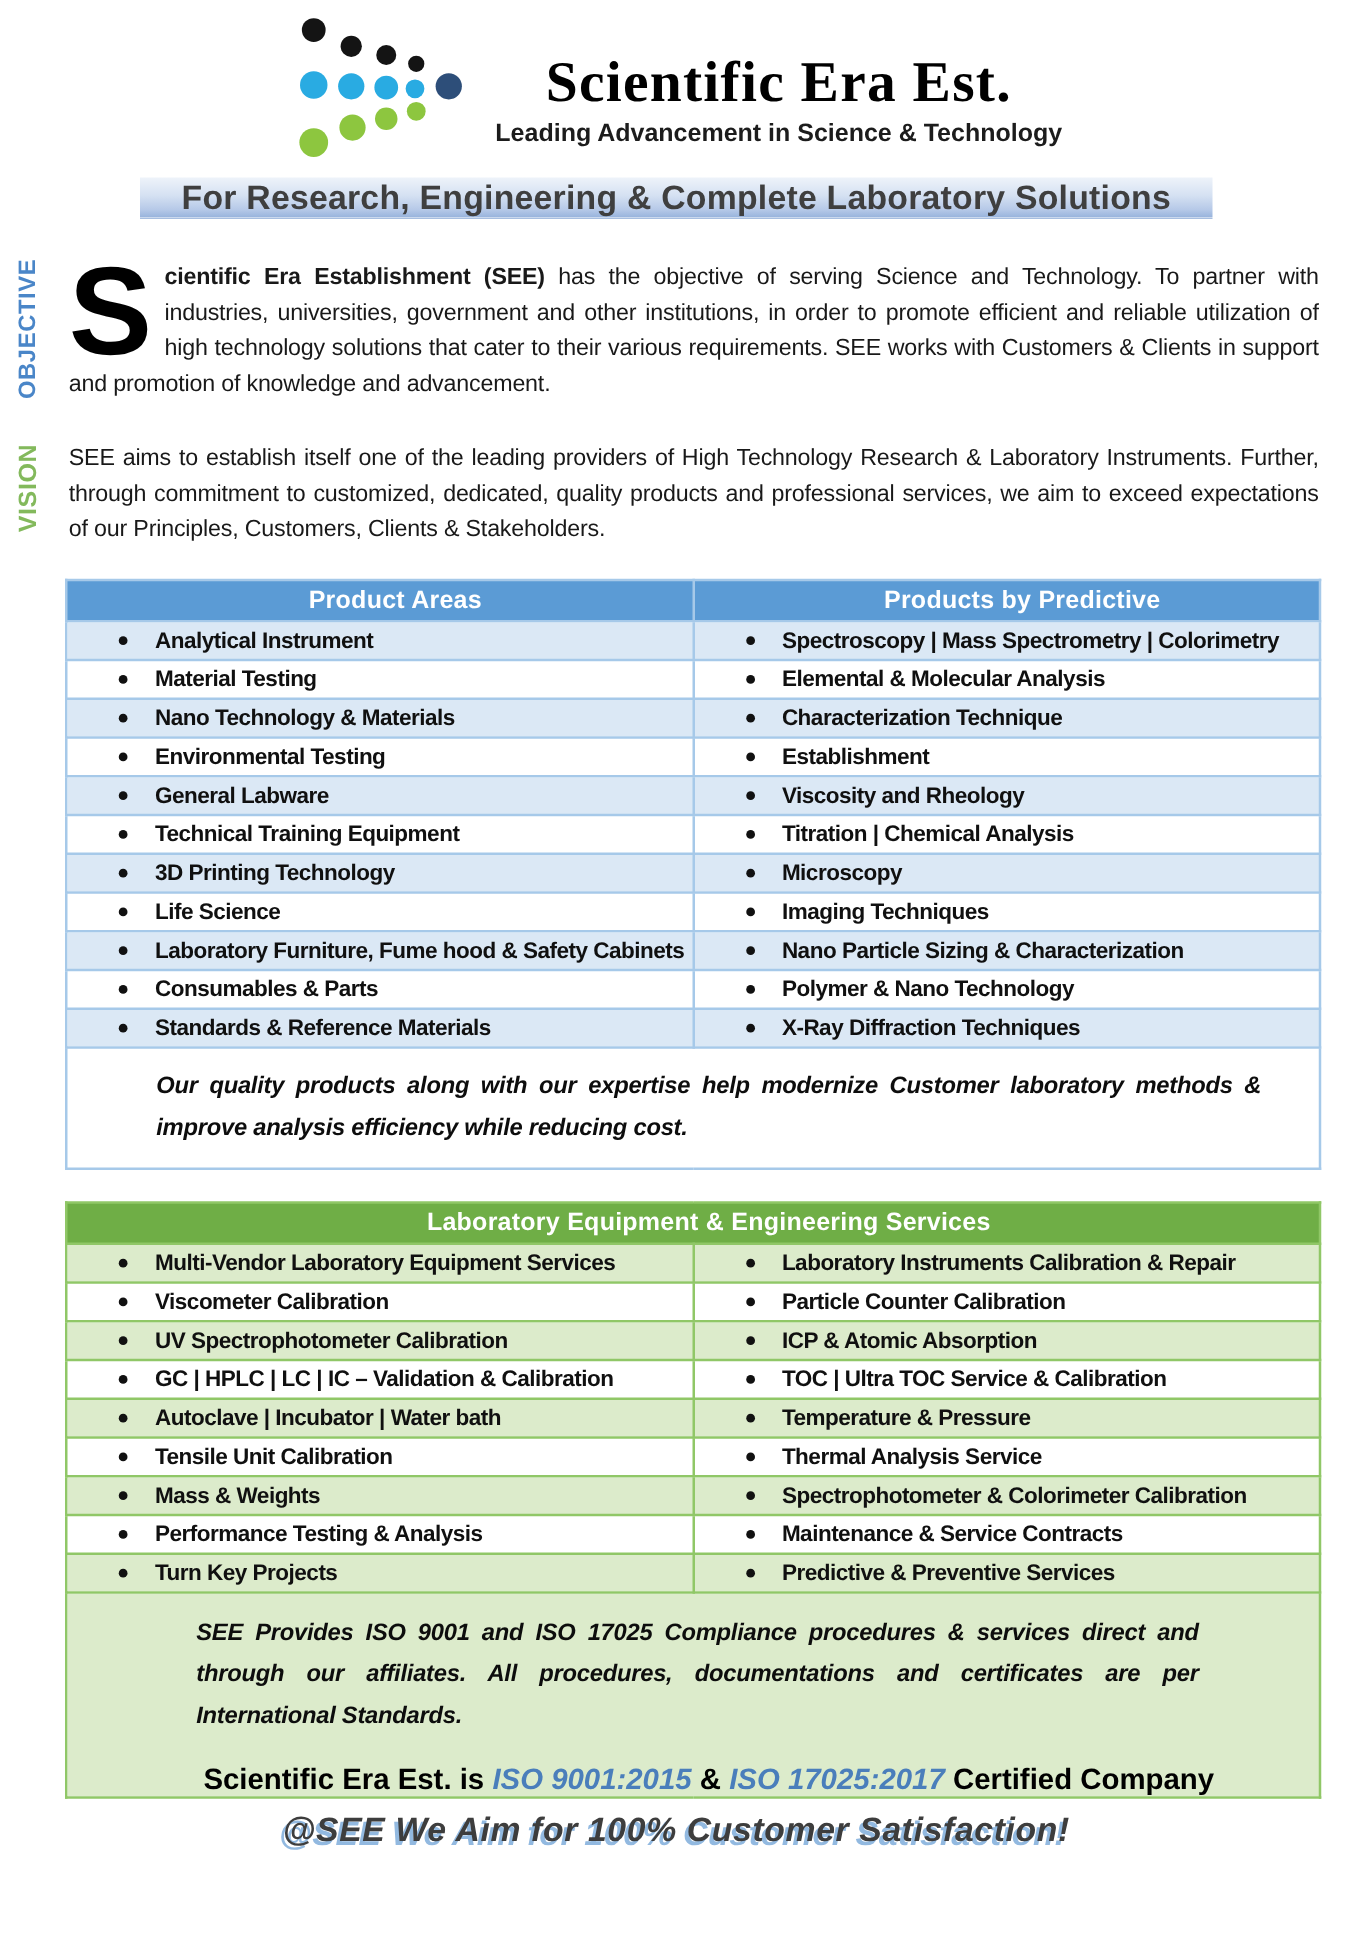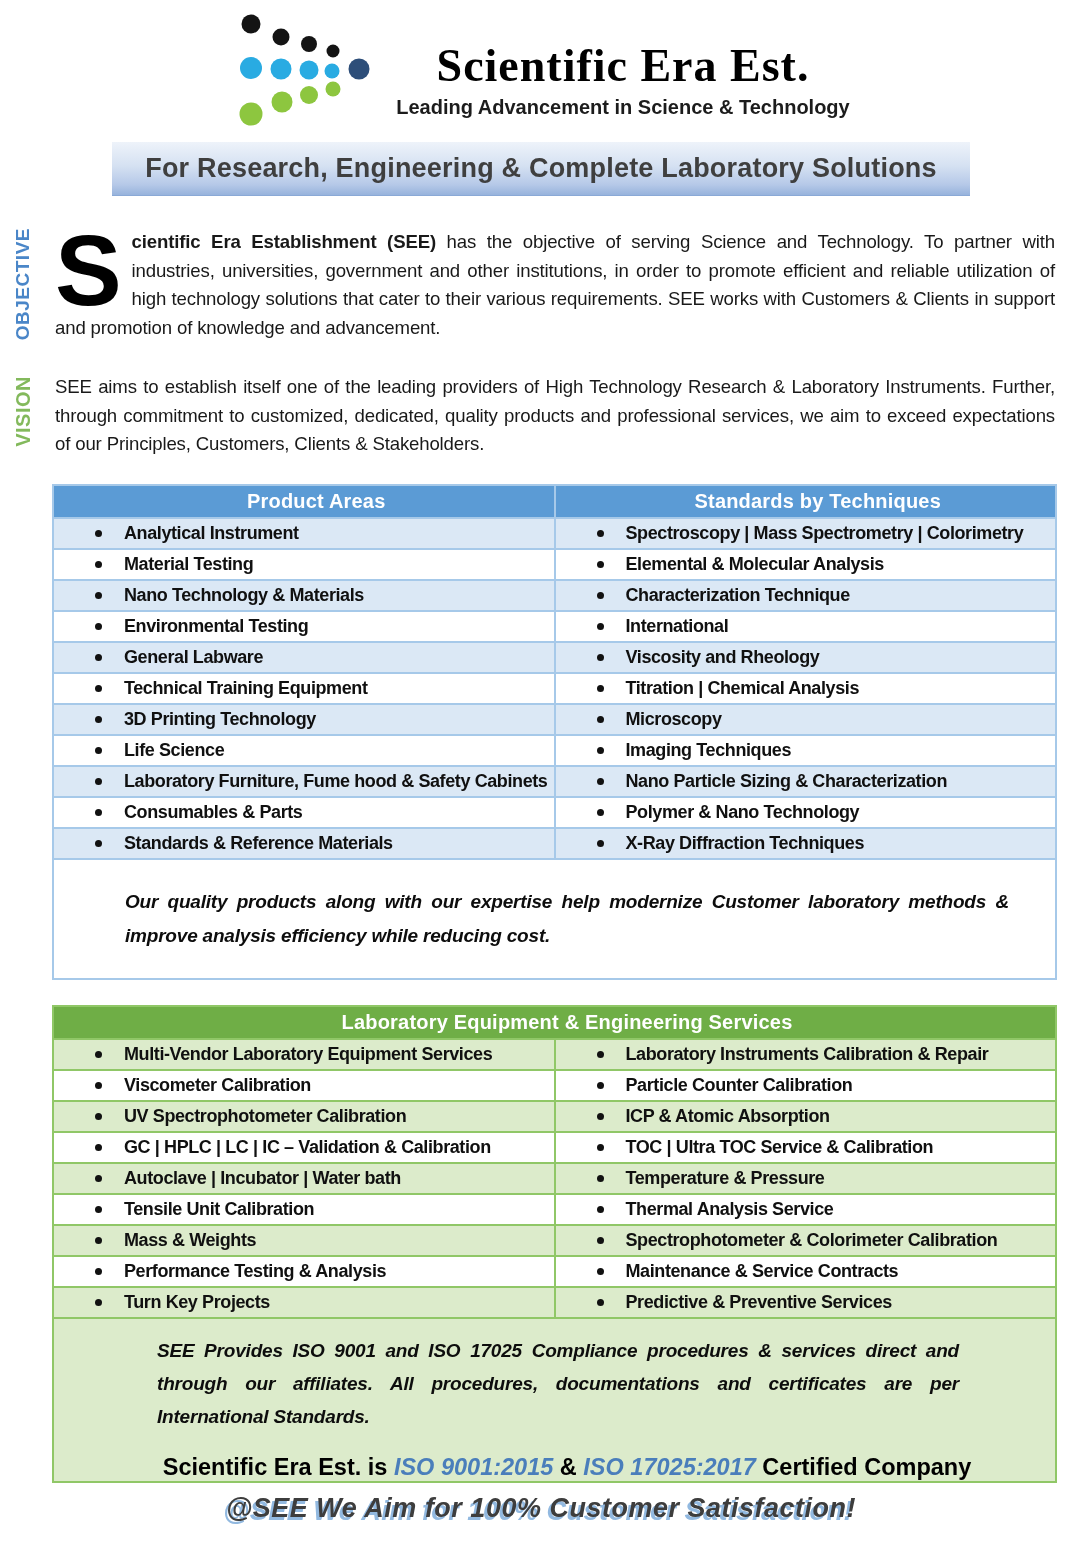--- a/index.html
+++ b/index.html
@@ -19,21 +19,21 @@
   
   .masthead{display:flex;justify-content:center;align-items:center;margin-top:8px;gap:14px;}
   .logo-dots{display:block;margin-top:2px;}
   .brand-col{padding-top:24px;text-align:center;}
   .company-name{
     font-family:"Liberation Serif",serif;font-weight:bold;font-size:46px;
     letter-spacing:1px;color:#000;line-height:1.1;
   }
   .tagline{font-size:20px;font-weight:bold;color:#1c1c1c;margin-top:5px;}
   .banner{
-    width:858px;height:53px;margin:14px auto 0;
+    width:858px;height:32px;margin:14px auto 0;
     background:linear-gradient(to bottom,#eef3fa 0%,#d5e1f2 45%,#b6c9e8 80%,#97b3dc 100%);
     display:flex;align-items:center;justify-content:center;
     box-shadow:0 1px 0 #8aa9d6;
   }
   .banner-text{font-size:27px;font-weight:bold;color:var(--banner-text);letter-spacing:.2px;}
   
   .section{position:relative;margin:0 27px 0 55px;}
   .section.objective{margin-top:33px;}
   .section.vision{margin-top:31px;}
   .vlabel{
@@ -66,21 +66,21 @@
   .tbl.services th{background:var(--header-green);}
   .tbl td{height:31px;background:#fff;overflow:hidden;}
   .tbl.products tbody tr:nth-child(odd) td{background:var(--row-blue);}
   .tbl.services tbody tr:nth-child(odd) td{background:var(--row-green);}
   .cell{display:flex;align-items:center;white-space:nowrap;text-align:right;}
   .bullet{
     flex:0 0 auto;width:7px;height:7px;border-radius:50%;background:#111;
     margin-left:16px;margin-right:22px;
   }
   .cell-txt{font-weight:bold;font-size:18px;letter-spacing:-0.4px;color:#101010;}
-  td.note-cell{height:120px;background:#fff !important;vertical-align:middle;}
+  td.note-cell{height:97px;background:#fff !important;vertical-align:middle;}
   .tbl-note{
     font-style:italic;font-weight:bold;font-size:19px;line-height:34px;
     text-align:justify;margin:0 46px;letter-spacing:-0.2px;color:#0d0d0d;
   }
   td.foot-cell{height:149px;background:var(--row-green) !important;vertical-align:top;}
   .svc-note{
     font-style:italic;font-weight:bold;font-size:19px;line-height:33px;
     text-align:justify;margin:15px 96px 0 78px;letter-spacing:-0.2px;color:#0d0d0d;
   }
   .cert-line{margin-top:21px;text-align:center;font-size:23.5px;font-weight:bold;color:#000;}
@@ -128,21 +128,21 @@
 
 <div class="section vision">
   <span class="vlabel vis">VISION</span>
   <p class="para">SEE aims to establish itself one of the leading providers of High Technology Research &amp; Laboratory Instruments. Further, through commitment to customized, dedicated, quality products and professional services, we aim to exceed expectations of our Principles, Customers, Clients &amp; Stakeholders.</p>
 </div>
 
 <table class="tbl products">
   <thead>
     <tr>
       <th>Product Areas</th>
-      <th>Standards by Techniques</th>
+      <th>Products by Predictive</th>
     </tr>
   </thead>
   <tbody id="products-body">
       <tr>
         <td>
           <div class="cell">
             <span class="bullet"></span>
             <span class="cell-txt">Analytical Instrument</span>
           </div>
         </td>
@@ -184,21 +184,21 @@
       <tr>
         <td>
           <div class="cell">
             <span class="bullet"></span>
             <span class="cell-txt">Environmental Testing</span>
           </div>
         </td>
         <td>
           <div class="cell">
             <span class="bullet"></span>
-            <span class="cell-txt">International</span>
+            <span class="cell-txt">Establishment</span>
           </div>
         </td>
       </tr>
       <tr>
         <td>
           <div class="cell">
             <span class="bullet"></span>
             <span class="cell-txt">General Labware</span>
           </div>
         </td>

